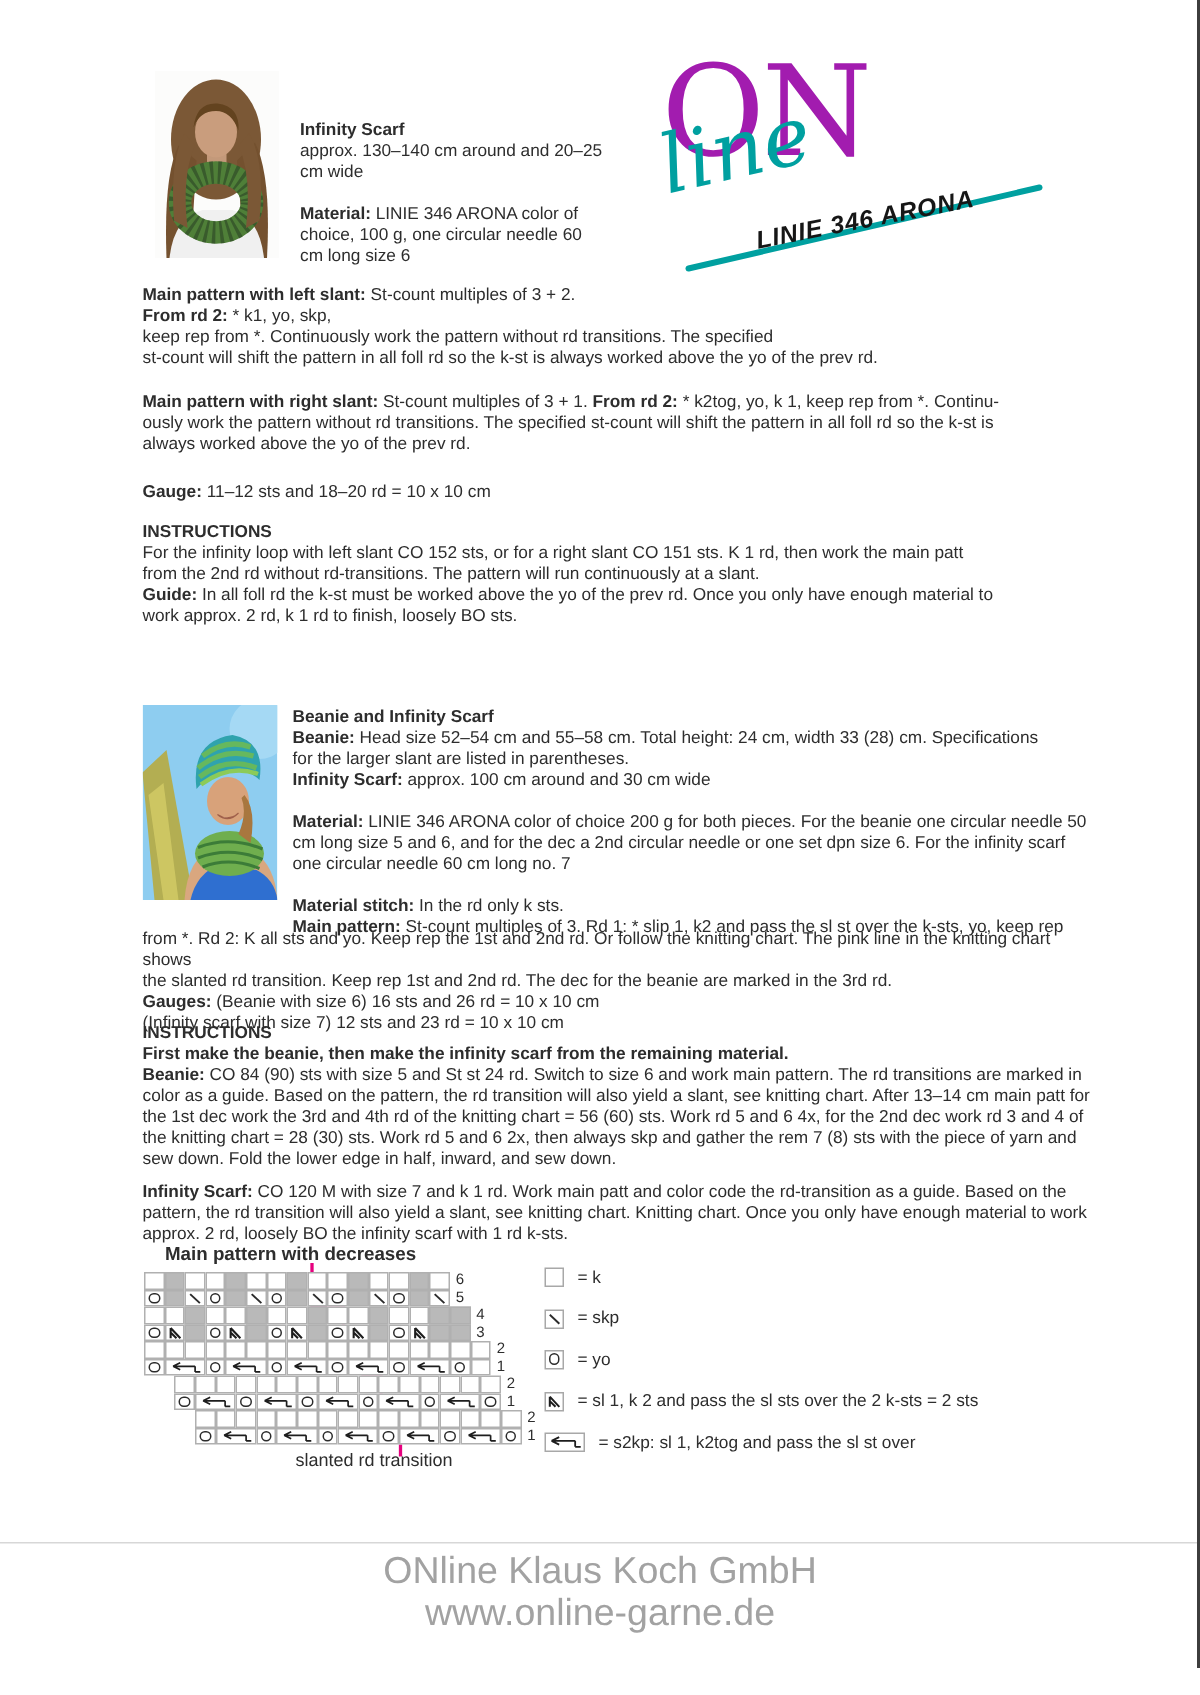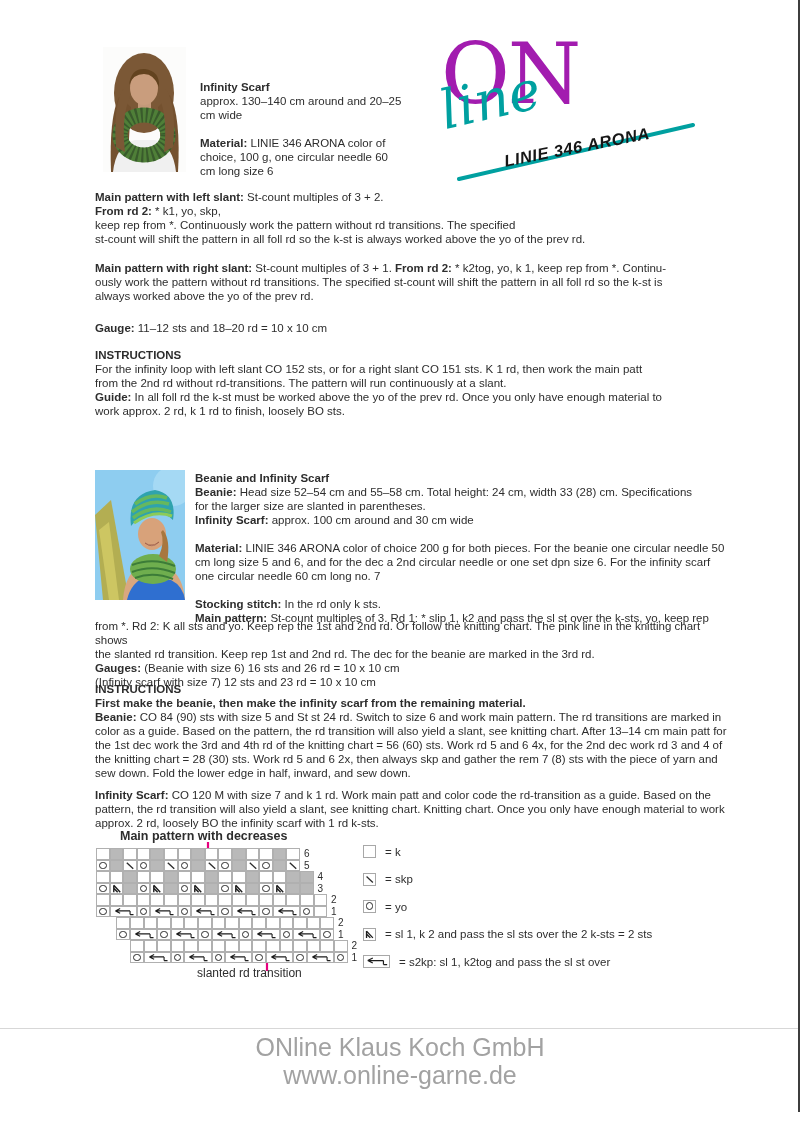--- a/index.html
+++ b/index.html
@@ -8,21 +8,21 @@
   .abs{position:absolute;}
   b{font-weight:bold;}
   .h{font-weight:bold;}
   
   .photo{position:absolute;overflow:hidden;}
   
   .logo-on{position:absolute;left:0;top:0;font-family:"DejaVu Serif",serif;font-size:84px;line-height:84px;letter-spacing:-2px;color:#9d9d99;}
   .logo-script{position:absolute;left:6px;top:52px;font-family:"DejaVu Serif",serif;font-style:italic;font-size:54px;line-height:54px;color:#00a0a0;transform:rotate(-13deg);transform-origin:left bottom;}
   .logo-brand{position:absolute;left:62px;top:122px;font-weight:bold;font-style:italic;font-size:16.5px;letter-spacing:.6px;color:#161616;transform:rotate(-11deg);transform-origin:left top;white-space:nowrap;}
   
-  .chart-title{position:absolute;left:120px;top:829px;font-weight:bold;font-size:12.5px;}
+  .chart-title{position:absolute;left:110px;top:829px;font-weight:bold;font-size:12.5px;}
   .chart{position:absolute;left:96px;top:848px;width:300px;height:140px;}
   .chart-row{position:absolute;display:flex;}
   .cell{box-sizing:border-box;border:1px solid #b0b0b0;background:#fff;position:relative;flex:none;}
   .cell.gray{background:#b9b9b9;}
   .cell svg{display:block;width:100%;height:100%;}
   .yo{display:block;width:7.5px;height:7.5px;border:1.3px solid #2b2b2b;border-radius:50%;margin:1px auto 0 auto;box-sizing:border-box;}
   .rownum{font-size:10px;line-height:11.5px;margin-left:4px;color:#2d2d2d;}
   .pinkline{position:absolute;left:0;top:-8px;pointer-events:none;}
   .chart-caption{position:absolute;left:197px;top:966px;font-size:12px;}
   
@@ -95,23 +95,23 @@
       <path d="M50,73 Q57,79 64,72 Q60,76 54,75 Z" fill="#fefefe" stroke="#a0604a" stroke-width="0.8"></path>
       <path d="M68,60 Q76,70 72,92 L64,86 Q70,72 66,62 Z" fill="#a8773f"></path>
       <path d="M36,56 Q32,24 60,20 Q82,24 78,50 Q70,42 58,44 Q44,46 36,56 Z" fill="#2fa3ad"></path>
       <path d="M38,48 Q56,34 76,42 M37,42 Q54,28 74,34 M40,34 Q56,22 72,28" stroke="#66b85e" stroke-width="3.5" fill="none"></path>
       <path d="M39,53 Q58,39 77,46" stroke="#8ccb58" stroke-width="3" fill="none"></path>
     </svg>
   </div>
 
   <div class="abs" style="left:195px;top:471px;width:530px;">
     <div class="h">Beanie and Infinity Scarf</div>
-    <div><b>Beanie:</b><span> Head size 52–54 cm and 55–58 cm. Total height: 24 cm, width 33 (28) cm. Specifications</span><br><span>for the larger size are slanted in parentheses.</span><br><b>Infinity Scarf:</b><span> approx. 100 cm around and 30 cm wide</span></div>
+    <div><b>Beanie:</b><span> Head size 52–54 cm and 55–58 cm. Total height: 24 cm, width 33 (28) cm. Specifications</span><br><span>for the larger slant are listed in parentheses.</span><br><b>Infinity Scarf:</b><span> approx. 100 cm around and 30 cm wide</span></div>
     <div style="margin-top:14px;"><b>Material:</b><span> LINIE 346 ARONA color of choice 200 g for both pieces. For the beanie one circular needle 50</span><br><span>cm long size 5 and 6, and for the dec a 2nd circular needle or one set dpn size 6. For the infinity scarf</span><br><span>one circular needle 60 cm long no. 7</span></div>
-    <div style="margin-top:14px;"><b>Stocking stitch:</b><span> In the rd only k sts.</span><br><b>Main pattern:</b><span> St-count multiples of 3. Rd 1: * slip 1, k2 and pass the sl st over the k-sts, yo, keep rep</span></div>
+    <div style="margin-top:14px;"><b>Material stitch:</b><span> In the rd only k sts.</span><br><b>Main pattern:</b><span> St-count multiples of 3. Rd 1: * slip 1, k2 and pass the sl st over the k-sts, yo, keep rep</span></div>
   </div>
 
   <div class="abs" style="left:95px;top:619px;width:640px;"><span>from *. Rd 2: K all sts and yo. Keep rep the 1st and 2nd rd. Or follow the knitting chart. The pink line in the knitting chart shows</span><br><span>the slanted rd transition. Keep rep 1st and 2nd rd. The dec for the beanie are marked in the 3rd rd.</span><br><b>Gauges:</b><span> (Beanie with size 6) 16 sts and 26 rd = 10 x 10 cm</span><br><span>(Infinity scarf with size 7) 12 sts and 23 rd = 10 x 10 cm</span></div>
   <div class="abs h" style="left:95px;top:682px;">INSTRUCTIONS</div>
   <div class="abs" style="left:95px;top:696px;width:640px;"><b>First make the beanie, then make the infinity scarf from the remaining material.</b><br><b>Beanie:</b><span> CO 84 (90) sts with size 5 and St st 24 rd. Switch to size 6 and work main pattern. The rd transitions are marked in</span><br><span>color as a guide. Based on the pattern, the rd transition will also yield a slant, see knitting chart. After 13–14 cm main patt for</span><br><span>the 1st dec work the 3rd and 4th rd of the knitting chart = 56 (60) sts. Work rd 5 and 6 4x, for the 2nd dec work rd 3 and 4 of</span><br><span>the knitting chart = 28 (30) sts. Work rd 5 and 6 2x, then always skp and gather the rem 7 (8) sts with the piece of yarn and</span><br><span>sew down. Fold the lower edge in half, inward, and sew down.</span></div>
   <div class="abs" style="left:95px;top:788px;width:640px;"><b>Infinity Scarf:</b><span> CO 120 M with size 7 and k 1 rd. Work main patt and color code the rd-transition as a guide. Based on the</span><br><span>pattern, the rd transition will also yield a slant, see knitting chart. Knitting chart. Once you only have enough material to work</span><br><span>approx. 2 rd, loosely BO the infinity scarf with 1 rd k-sts.</span></div>
 
   <div class="chart-title">Main pattern with decreases</div>
   <div class="chart">
     <svg class="pinkline" width="280" height="140" viewBox="0 0 280 140">

